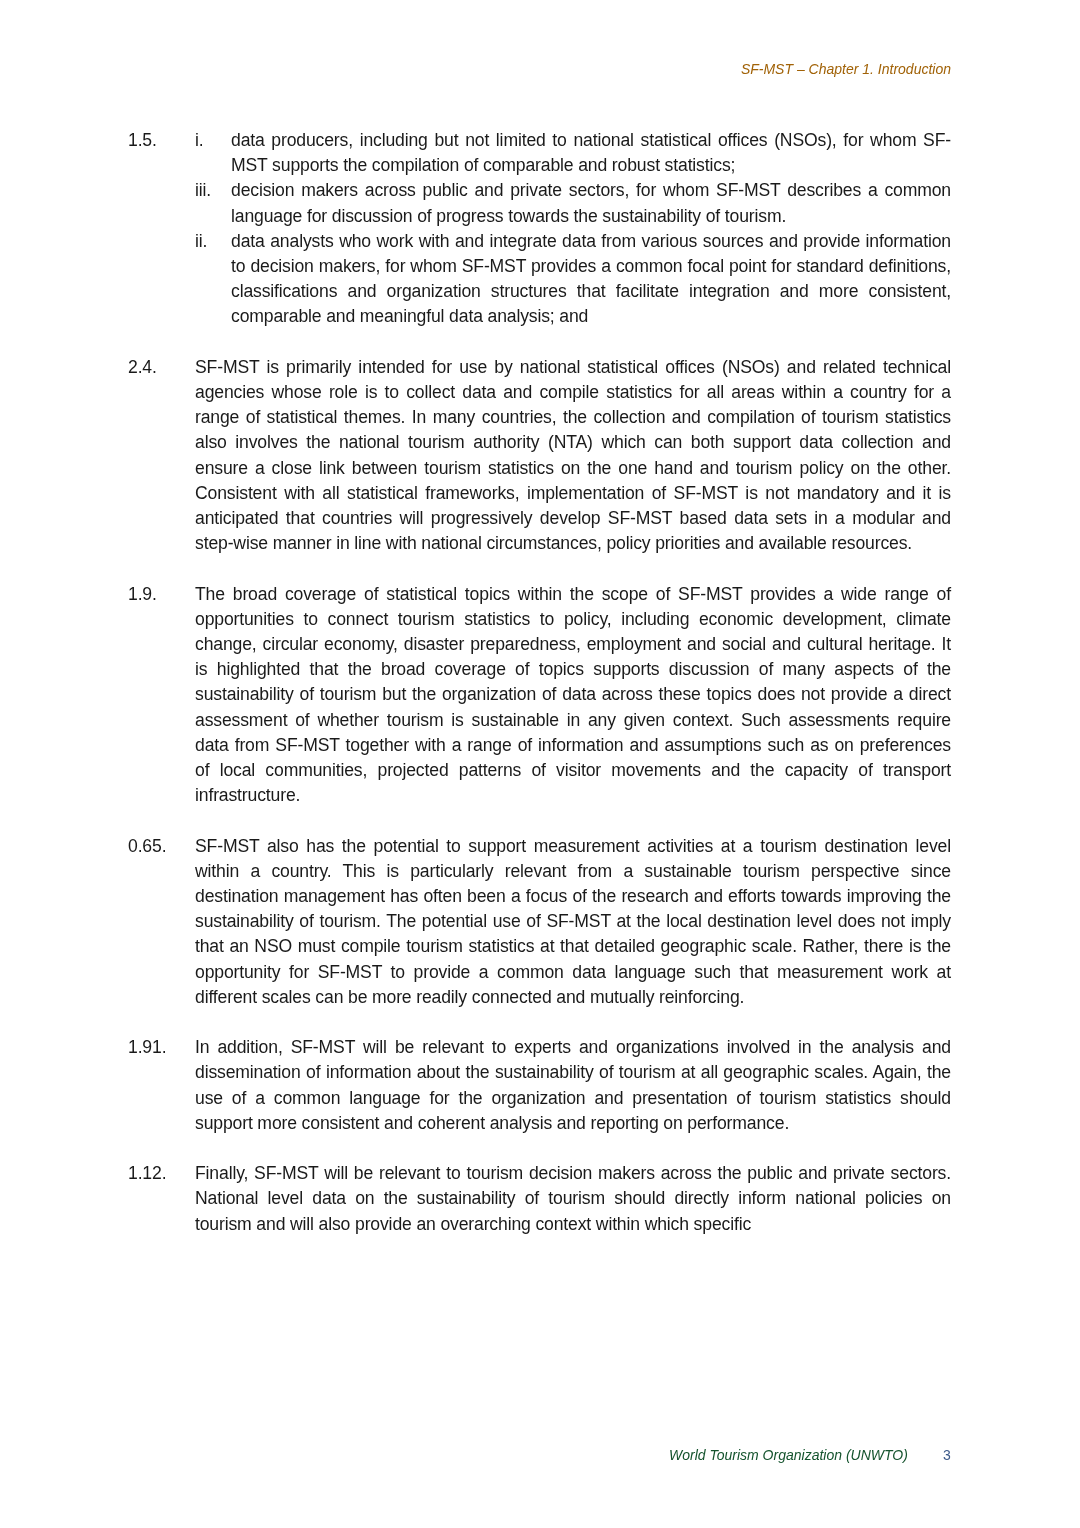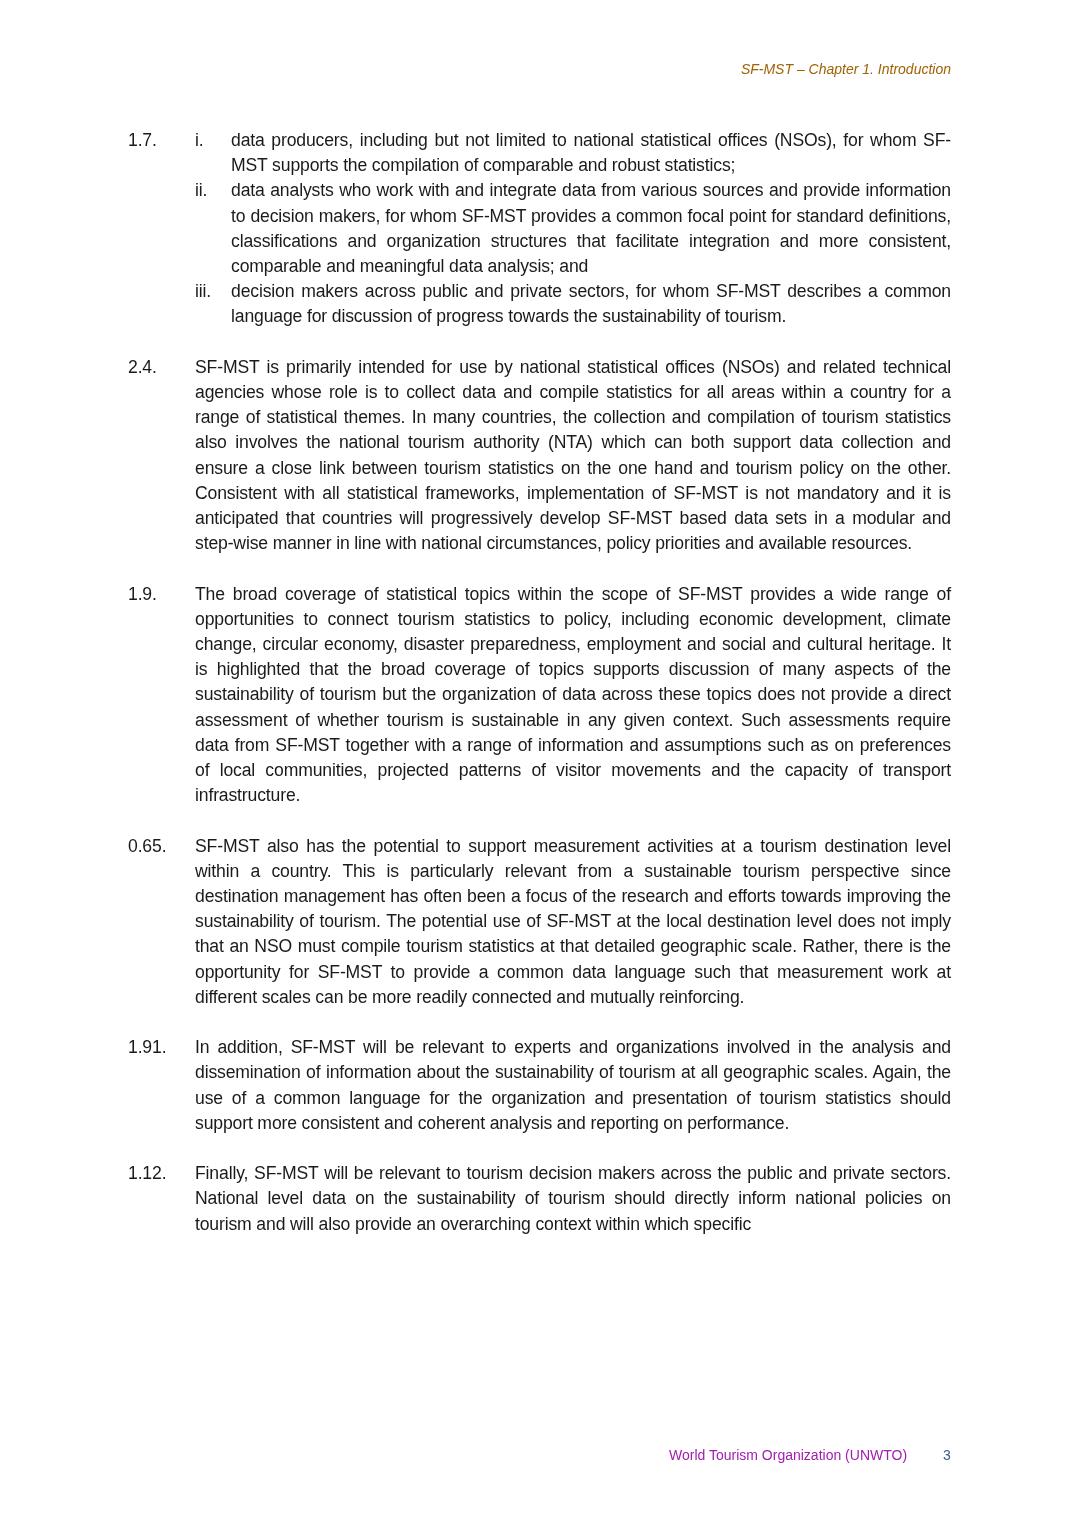--- a/index.html
+++ b/index.html
@@ -1,47 +1,47 @@
 <!DOCTYPE html>
 <html><head>
   <meta charset="utf-8">
   <style>
     html, body { margin: 0; padding: 0; background: #ffffff; }
     body { width: 1080px; height: 1528px; position: relative; overflow: hidden;
       font-family: "Liberation Sans", sans-serif; color: #1a1a1a; }
     .header { position: absolute; top: 61px; right: 129px; font-size: 14px; font-style: italic; color: #a16207; }
-    .footer { position: absolute; top: 1447px; left: 669px; font-size: 14px; color: #a21caf; }
+    .footer { position: absolute; top: 1447px; left: 669px; font-size: 14px; font-style: italic; color: #14532d; }
     .page-num { position: absolute; top: 1447px; left: 943px; font-size: 14px; color: #3d5a8a; }
     .content { position: absolute; top: 128px; left: 128px; width: 823px; }
     .para { position: relative; padding-left: 67px; font-size: 17.6px; line-height: 25.2px; text-align: justify; margin-bottom: 25.2px; letter-spacing: -0.15px; }
     .para-num { position: absolute; left: 0; top: 0; }
     .list { margin: 0; padding: 0; list-style: none; }
     .list-item { position: relative; padding-left: 36px; text-align: justify; }
     .list-marker { position: absolute; left: 0; top: 0; }
   </style>
 </head>
 <body>
 
 <div class="header">SF-MST – Chapter 1. Introduction</div>
 
 <div class="content">
   <div class="para">
-    <span class="para-num">1.7.</span>
+    <span class="para-num">1.5.</span>
     <ul class="list">
       <li class="list-item">
         <span class="list-marker">i.</span>
         <span>data producers, including but not limited to national statistical offices (NSOs), for whom SF-MST supports the compilation of comparable and robust statistics;</span>
       </li>
       <li class="list-item">
+        <span class="list-marker">iii.</span>
+        <span>decision makers across public and private sectors, for whom SF-MST describes a common language for discussion of progress towards the sustainability of tourism.</span>
+      </li>
+      <li class="list-item">
         <span class="list-marker">ii.</span>
         <span>data analysts who work with and integrate data from various sources and provide information to decision makers, for whom SF-MST provides a common focal point for standard definitions, classifications and organization structures that facilitate integration and more consistent, comparable and meaningful data analysis; and</span>
-      </li>
-      <li class="list-item">
-        <span class="list-marker">iii.</span>
-        <span>decision makers across public and private sectors, for whom SF-MST describes a common language for discussion of progress towards the sustainability of tourism.</span>
       </li>
     </ul>
   </div>
 
   <div class="para">
     <span class="para-num">2.4.</span>
     <div>SF-MST is primarily intended for use by national statistical offices (NSOs) and related technical agencies whose role is to collect data and compile statistics for all areas within a country for a range of statistical themes. In many countries, the collection and compilation of tourism statistics also involves the national tourism authority (NTA) which can both support data collection and ensure a close link between tourism statistics on the one hand and tourism policy on the other. Consistent with all statistical frameworks, implementation of SF-MST is not mandatory and it is anticipated that countries will progressively develop SF-MST based data sets in a modular and step-wise manner in line with national circumstances, policy priorities and available resources.</div>
   </div>
 
   <div class="para">

